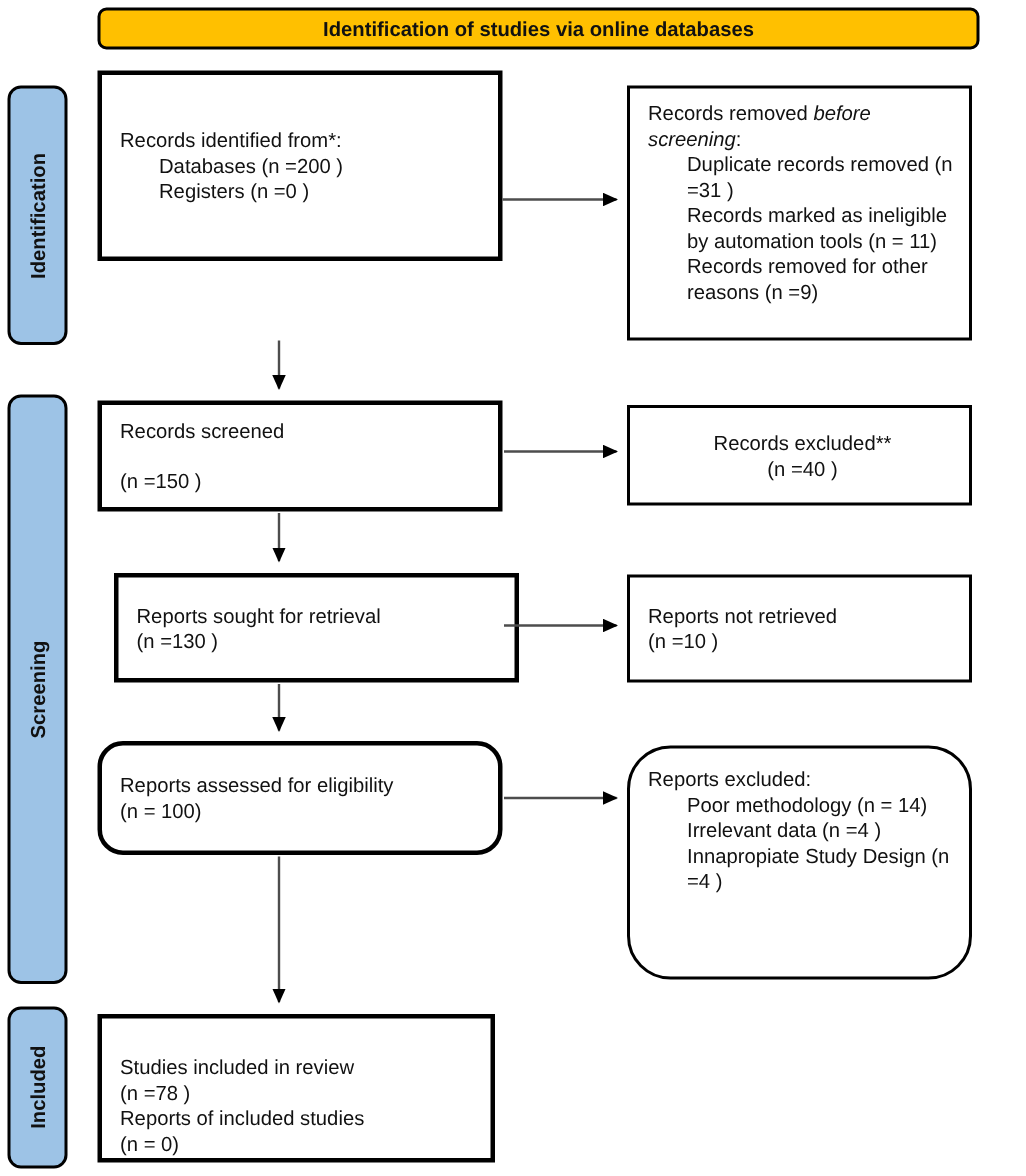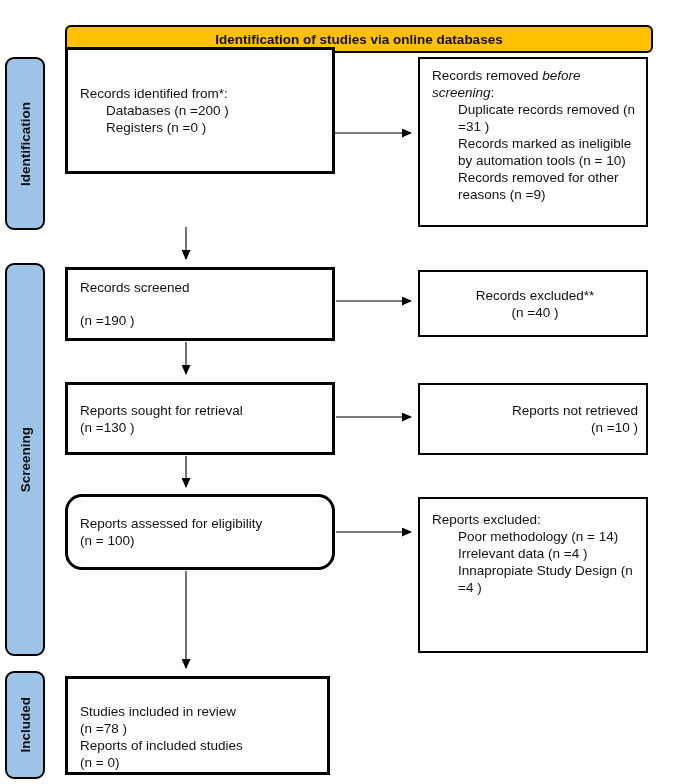--- a/index.html
+++ b/index.html
@@ -11,21 +11,21 @@
   html,body{margin:0;padding:0;background:#ffffff;}
   body{font-family:"Liberation Sans","DejaVu Sans",sans-serif;color:var(--ink);}
   .canvas{
     position:relative;width:684px;height:784px;background:#ffffff;overflow:hidden;
     font-size:13.5px;line-height:1.26;
   }
   .banner{
     position:absolute;left:65px;top:5px;width:588px;height:28px;
     background:var(--banner-bg);border:2px solid #000;border-radius:6px;
     display:flex;align-items:center;justify-content:center;
-    font-weight:bold;box-sizing:border-box;margin-top:20px;
+    font-weight:bold;box-sizing:border-box;
   }
   .stage{
     position:absolute;left:5px;width:40px;
     background:var(--stage-bg);border:2px solid #000;border-radius:9px;
     box-sizing:border-box;display:flex;align-items:center;justify-content:center;
   }
   .stage span{
     writing-mode:vertical-rl;transform:rotate(180deg);
     font-weight:bold;white-space:nowrap;
   }
@@ -35,27 +35,27 @@
   .box{
     position:absolute;background:#fff;border:3px solid #000;box-sizing:border-box;
     display:flex;flex-direction:column;justify-content:center;
     padding:6px 8px 6px 12px;
   }
   .box.right{border-width:2px;left:418px;width:230px;}
   .box.top-align{justify-content:flex-start;}
   .indent{padding-left:26px;}
   .box-identified{left:65px;top:47px;width:270px;height:127px;}
   .box-screened{left:65px;top:267px;width:270px;height:74px;gap:16px;}
-  .box-sought{left:65px;top:382px;width:270px;height:73px;}
+  .box-sought{left:76px;top:382px;width:270px;height:73px;}
   .box-assessed{left:65px;top:494px;width:270px;height:76px;border-radius:17px;}
   .box-included{left:65px;top:676px;width:265px;height:99px;padding-top:24px;}
   .box-removed{top:57px;height:170px;padding-top:8px;}
   .box-excluded{top:270px;height:67px;text-align:center;}
-  .box-notretrieved{top:383px;height:72px;text-align:right;}
-  .box-reportsexcluded{top:497px;height:156px;padding-top:12px;}
+  .box-notretrieved{top:383px;height:72px;}
+  .box-reportsexcluded{top:497px;height:156px;padding-top:12px;border-radius:29px;}
   .italic{font-style:italic;}
   .arrow-layer{position:absolute;left:0;top:0;width:684px;height:784px;pointer-events:none;}
   .arrow-line{stroke:var(--arrow);stroke-width:1.6;}
 </style>
 </head>
 <body>
 
 <div class="canvas">
 
   <div class="banner">
@@ -73,21 +73,21 @@
   </div>
 
   <div class="box box-identified">
     <div>Records identified from*:</div>
     <div class="indent">Databases (n =200 )</div>
     <div class="indent">Registers (n =0 )</div>
   </div>
 
   <div class="box box-screened">
     <div>Records screened</div>
-    <div>(n =190 )</div>
+    <div>(n =150 )</div>
   </div>
 
   <div class="box box-sought">
     <div>Reports sought for retrieval</div>
     <div>(n =130 )</div>
   </div>
 
   <div class="box box-assessed">
     <div>Reports assessed for eligibility</div>
     <div>(n = 100)</div>
@@ -96,21 +96,21 @@
   <div class="box box-included top-align">
     <div>Studies included in review</div>
     <div>(n =78 )</div>
     <div>Reports of included studies</div>
     <div>(n = 0)</div>
   </div>
 
   <div class="box right box-removed top-align">
     <div><span>Records removed </span><span class="italic">before screening</span><span>:</span></div>
     <div class="indent">Duplicate records removed (n =31 )</div>
-    <div class="indent">Records marked as ineligible by automation tools (n = 10)</div>
+    <div class="indent">Records marked as ineligible by automation tools (n = 11)</div>
     <div class="indent">Records removed for other reasons (n =9)</div>
   </div>
 
   <div class="box right box-excluded">
     <div>Records excluded**</div>
     <div>(n =40 )</div>
   </div>
 
   <div class="box right box-notretrieved">
     <div>Reports not retrieved</div>

